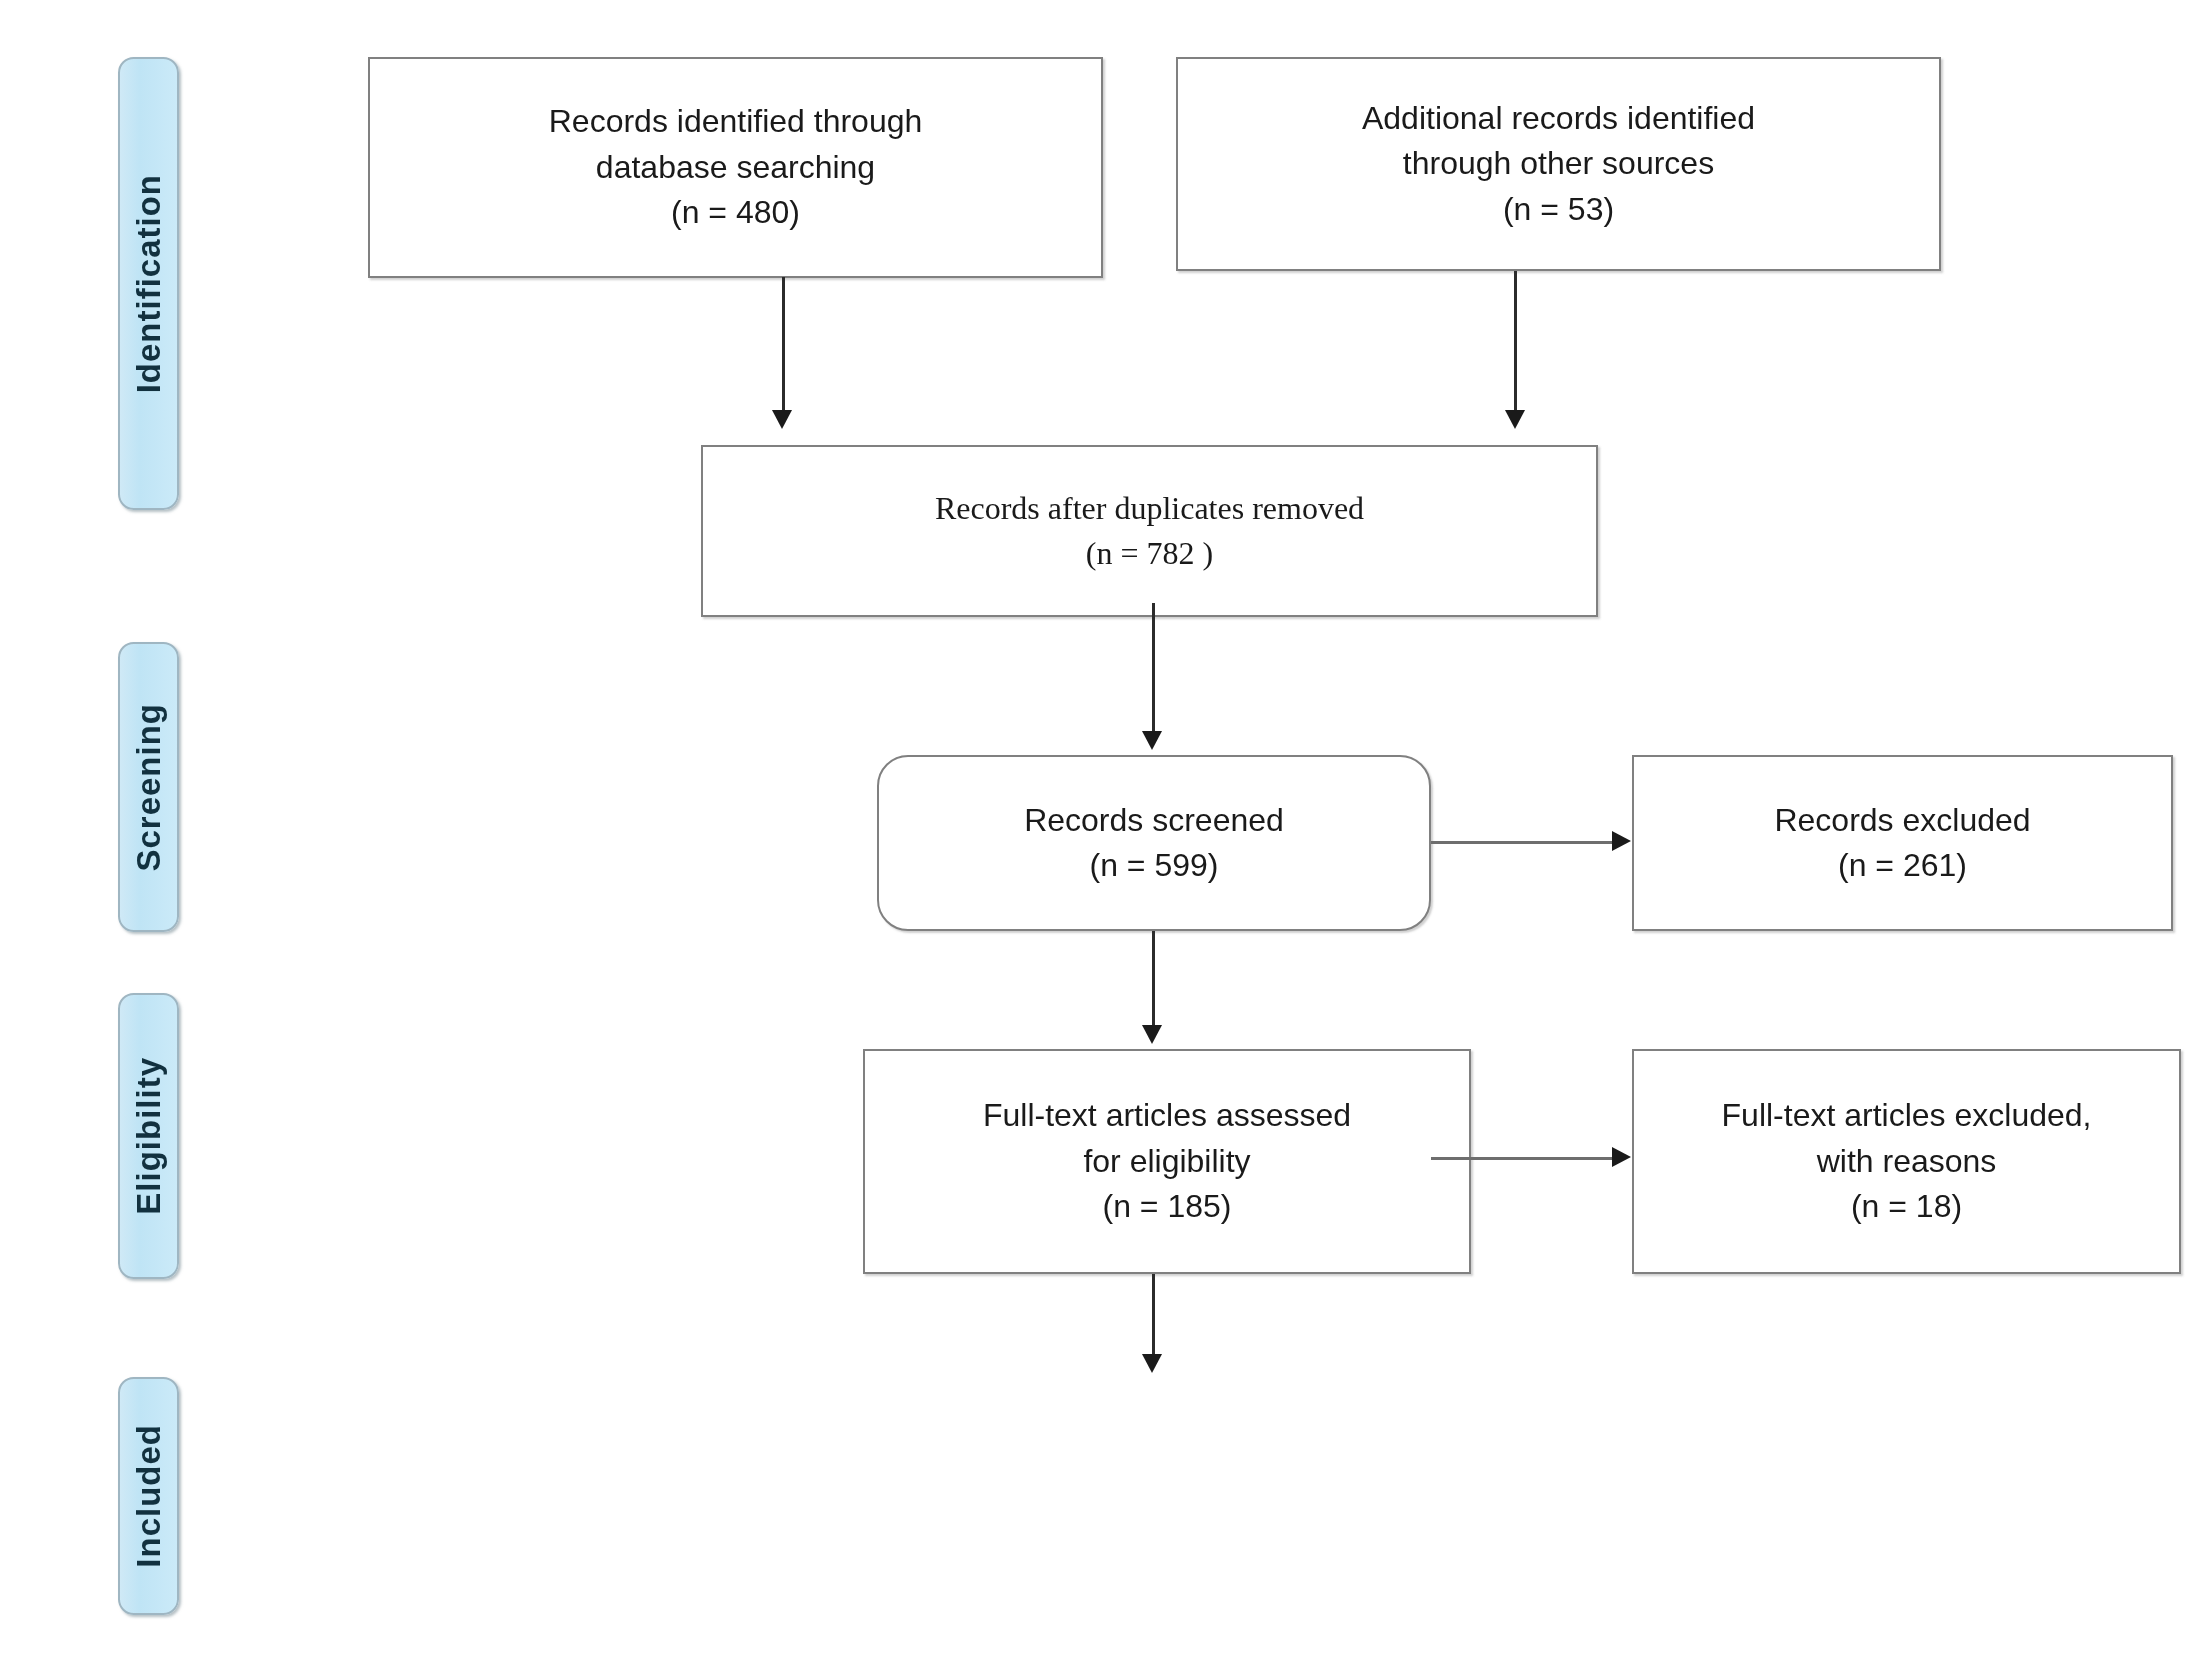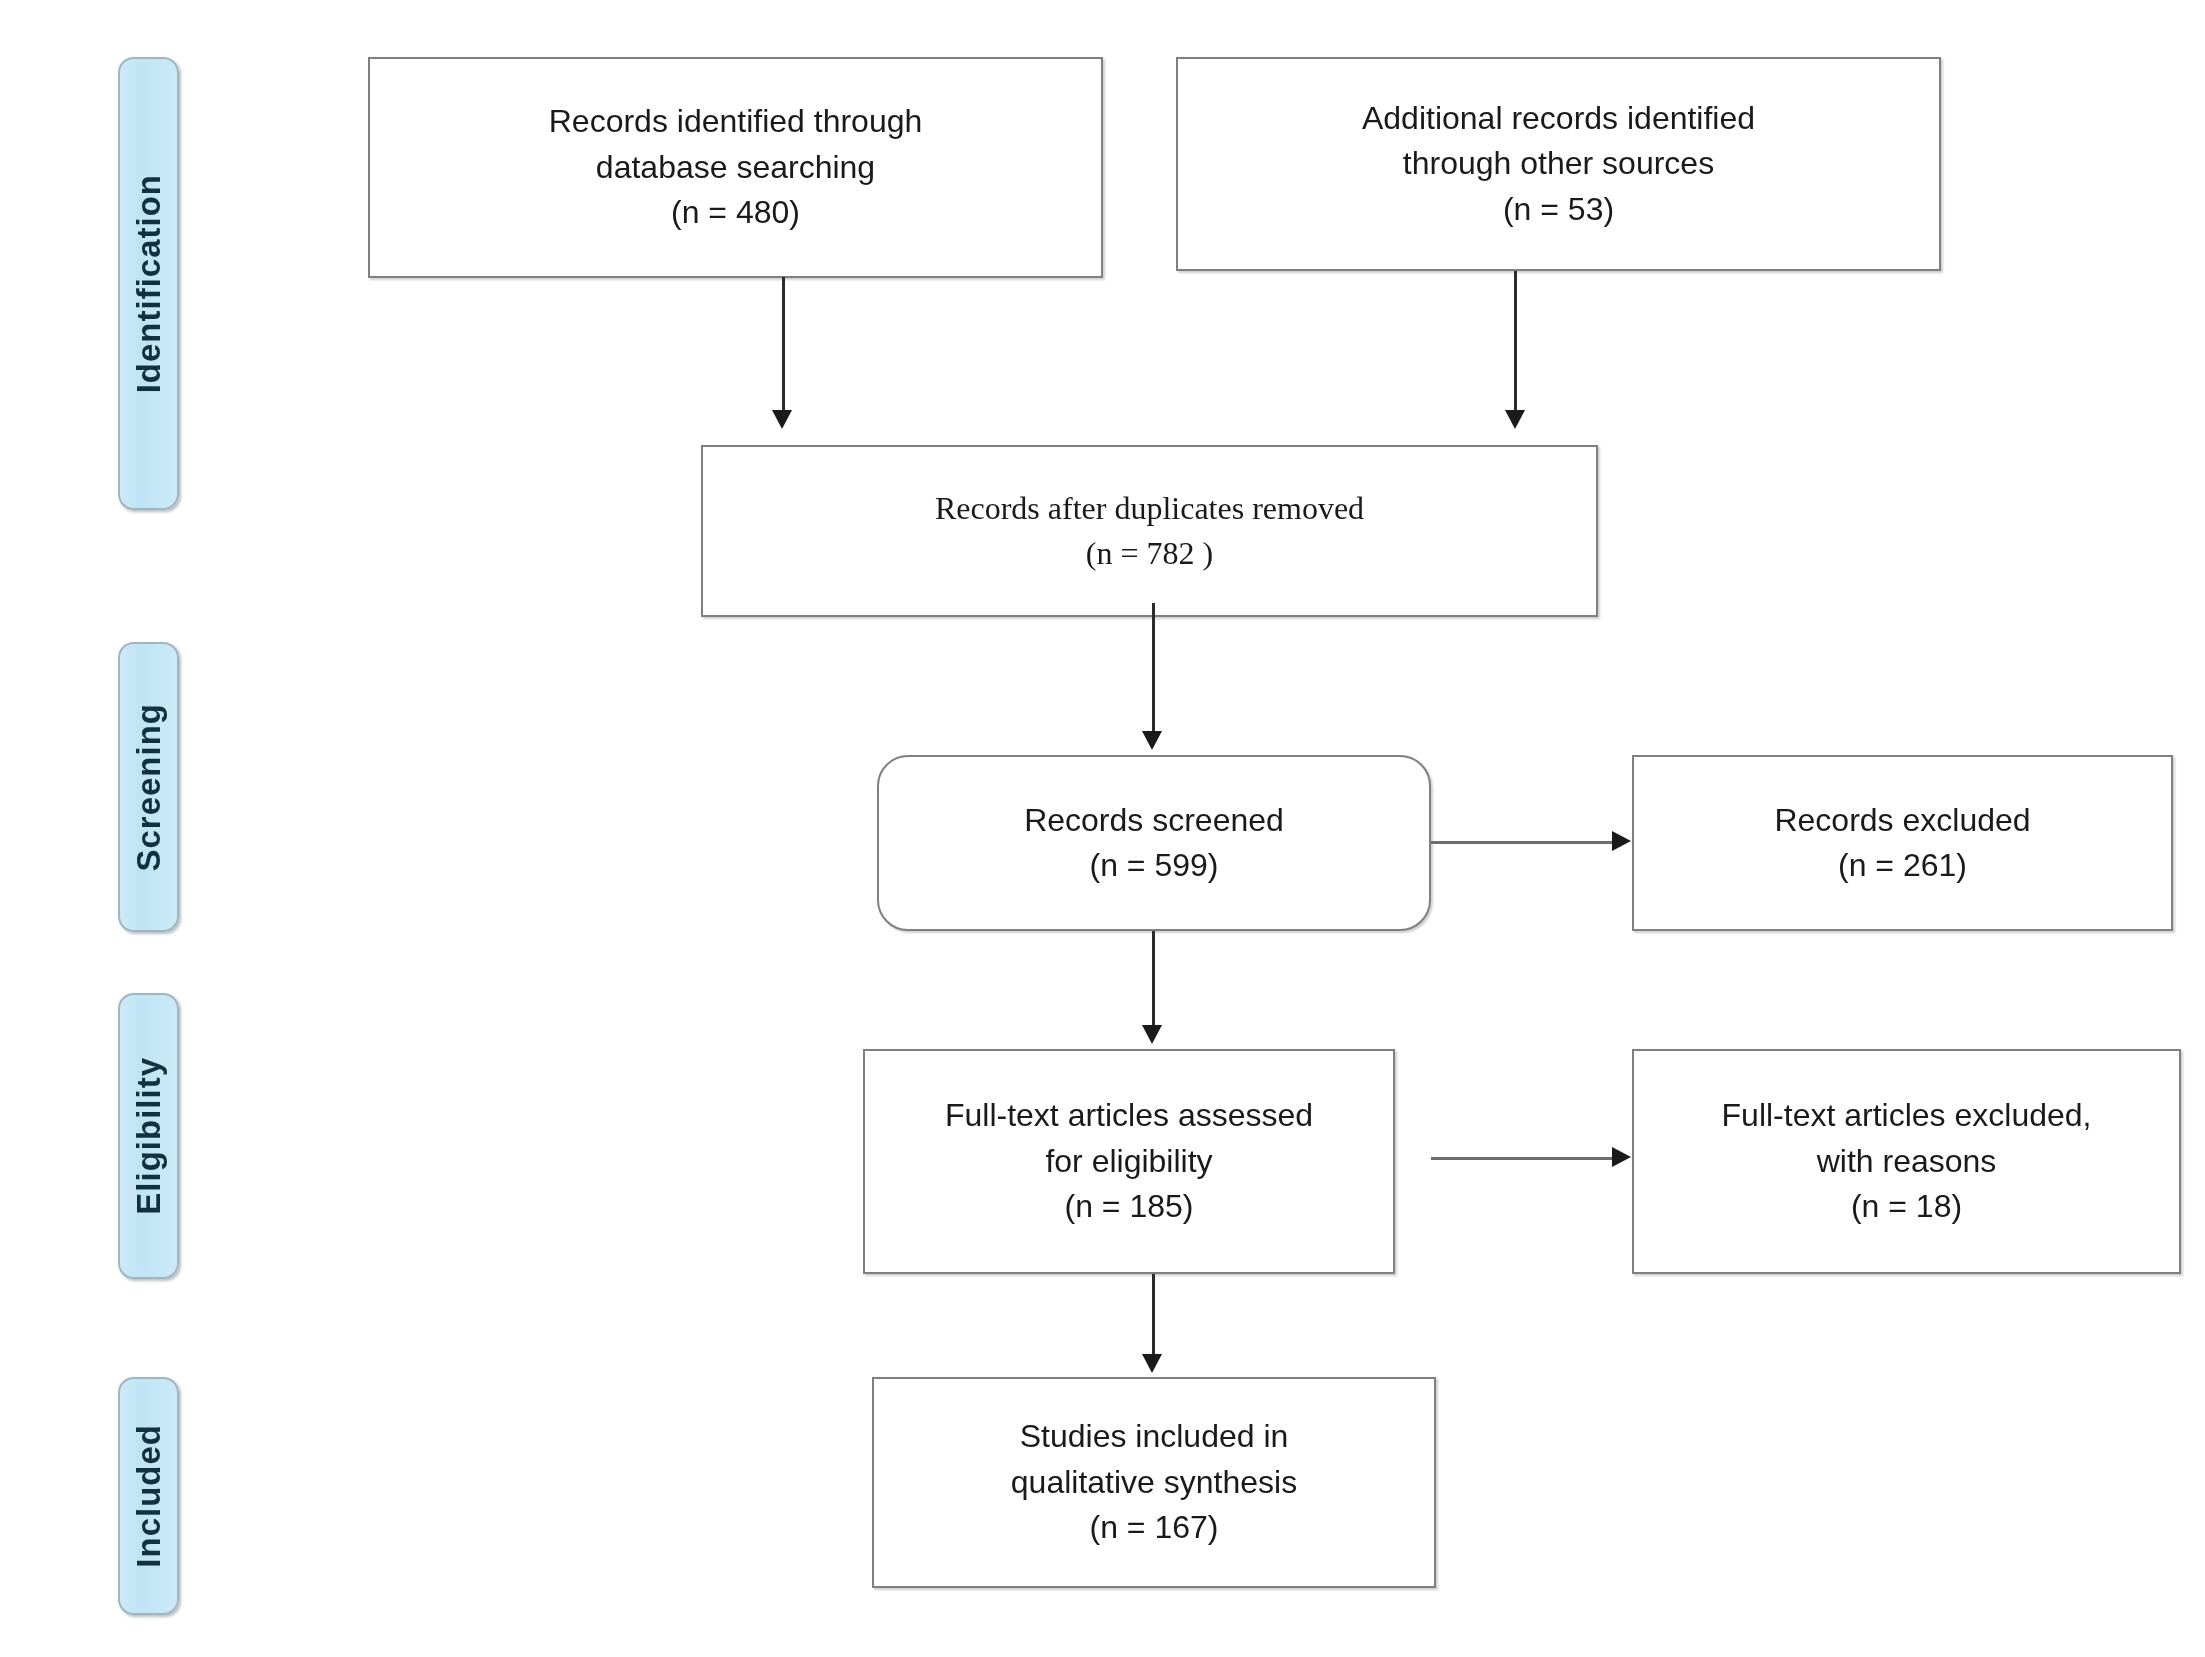--- a/index.html
+++ b/index.html
@@ -128,37 +128,32 @@
   <div class="flow-box" style="left:877px; top:755px; width:554px; height:176px;border-radius:31px;">
     <span class="btext">Records screened
 (n = 599)</span>
   </div>
 
   <div class="flow-box" style="left:1632px; top:755px; width:541px; height:176px;">
     <span class="btext">Records excluded
 (n = 261)</span>
   </div>
 
-  <div class="flow-box" style="left:863px; top:1049px; width:532px; height:225px;">
+  <div class="flow-box" style="left:863px; top:1049px; width:608px; height:225px;">
     <span class="btext">Full-text articles assessed
 for eligibility
 (n = 185)</span>
   </div>
 
   <div class="flow-box" style="left:1632px; top:1049px; width:549px; height:225px;">
     <span class="btext">Full-text articles excluded,
 with reasons
 (n = 18)</span>
   </div>
 
-  <div class="flow-box" style="left:872px; top:1377px; width:564px; height:211px;">
-    <span class="btext">Studies included in
-qualitative synthesis
-(n = 167)</span>
-  </div>
 
   <div class="v-line" style="left:782px; top:277px; height:134px;"></div>
   <div class="arrow-down" style="left:772px; top:410px;"></div>
 
   <div class="v-line" style="left:1514px; top:271px; height:141px;"></div>
   <div class="arrow-down" style="left:1505px; top:410px;"></div>
 
   <div class="v-line" style="left:1152px; top:603px; height:130px;"></div>
   <div class="arrow-down" style="left:1142px; top:731px;"></div>
 

